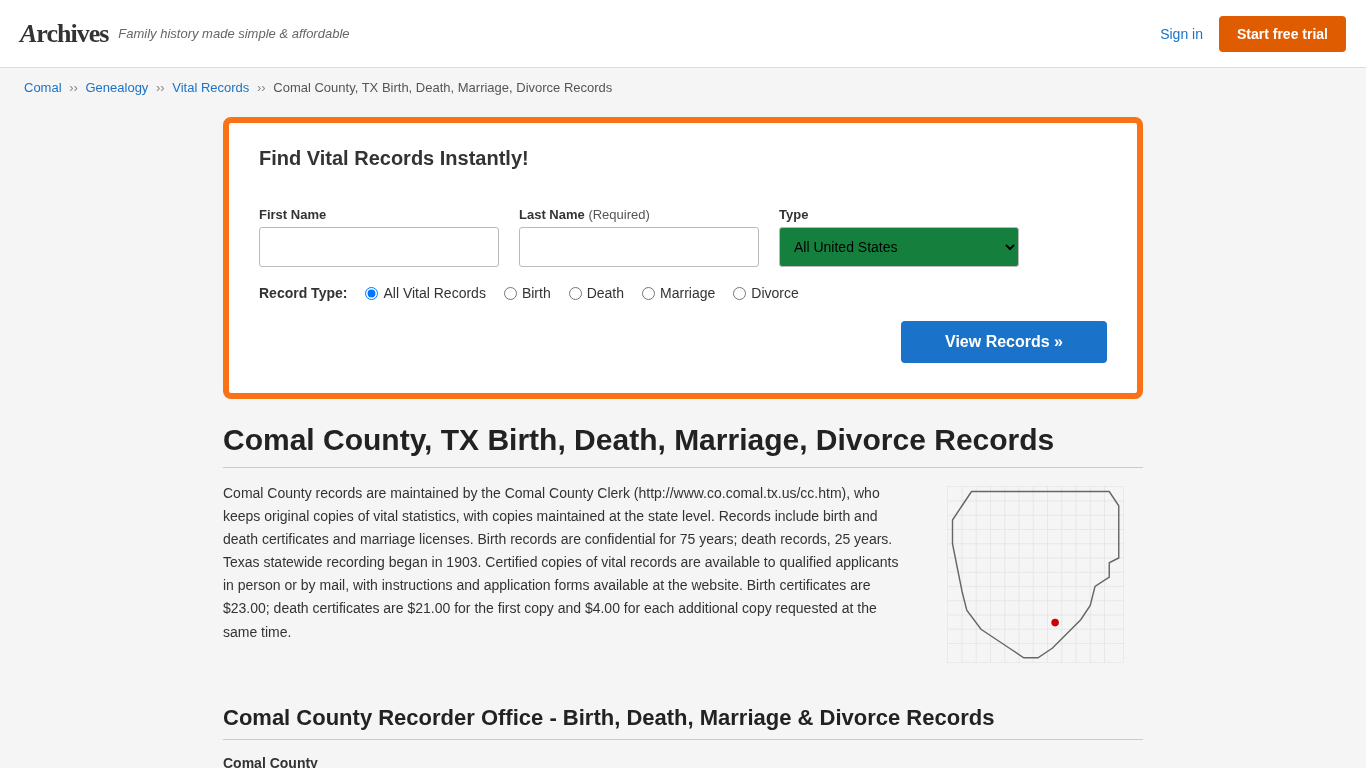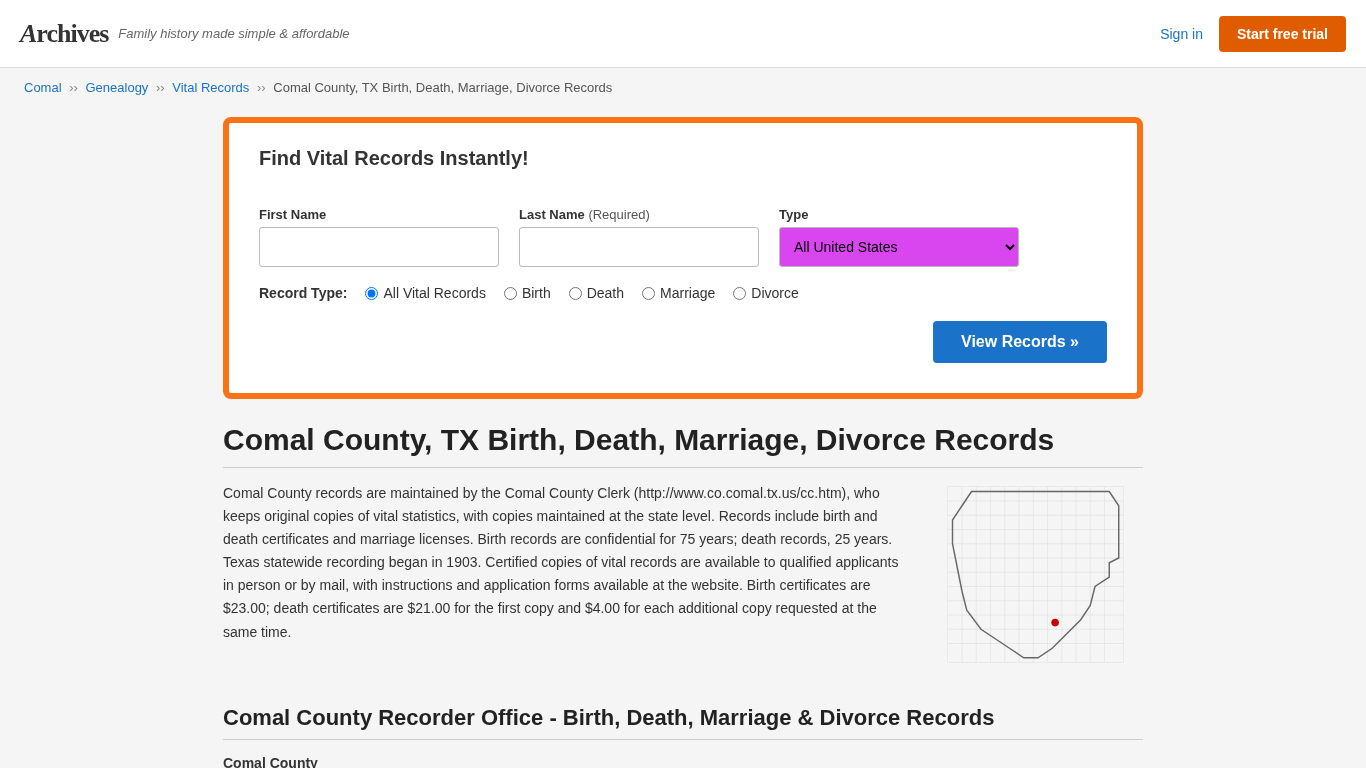--- a/index.html
+++ b/index.html
@@ -114,21 +114,21 @@
       width: 240px;
       height: 40px;
     }
     .field-group select {
       border: 1px solid #bbb;
       border-radius: 3px;
       padding: 8px 30px 8px 10px;
       font-size: 14px;
       height: 40px;
       width: 240px;
-      background: #d946ef;
+      background: #15803d;
       appearance: auto;
     }
     #record-type-row {
       display: flex;
       align-items: center;
       gap: 18px;
       margin-bottom: 20px;
       flex-wrap: wrap;
     }
     #record-type-label {
@@ -143,21 +143,21 @@
     }
     #view-records-row {
       display: flex;
       justify-content: flex-end;
     }
     #view-records-btn {
       background: #1a73c8;
       color: #fff;
       border: none;
       border-radius: 4px;
-      padding: 12px 28px;
+      padding: 12px 44px;
       font-size: 16px;
       font-weight: bold;
       cursor: pointer;
     }
 
     
     #page-heading {
       font-size: 30px;
       font-weight: bold;
       color: #222;

